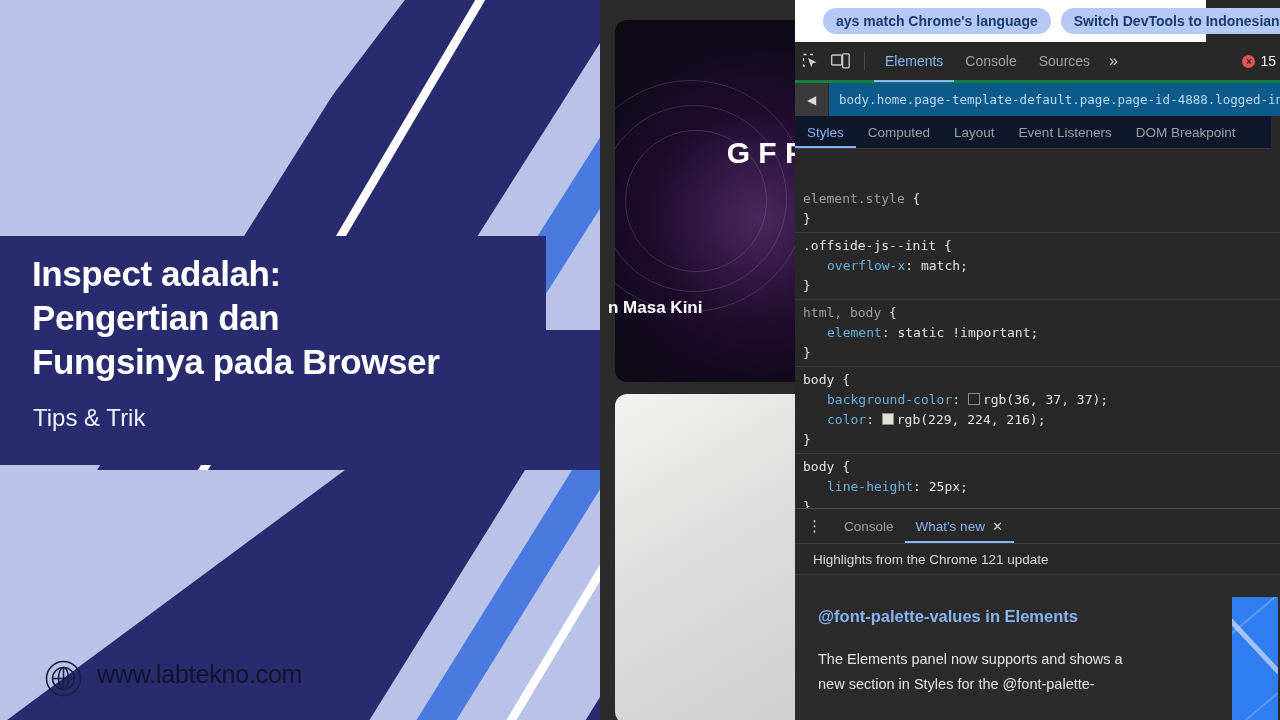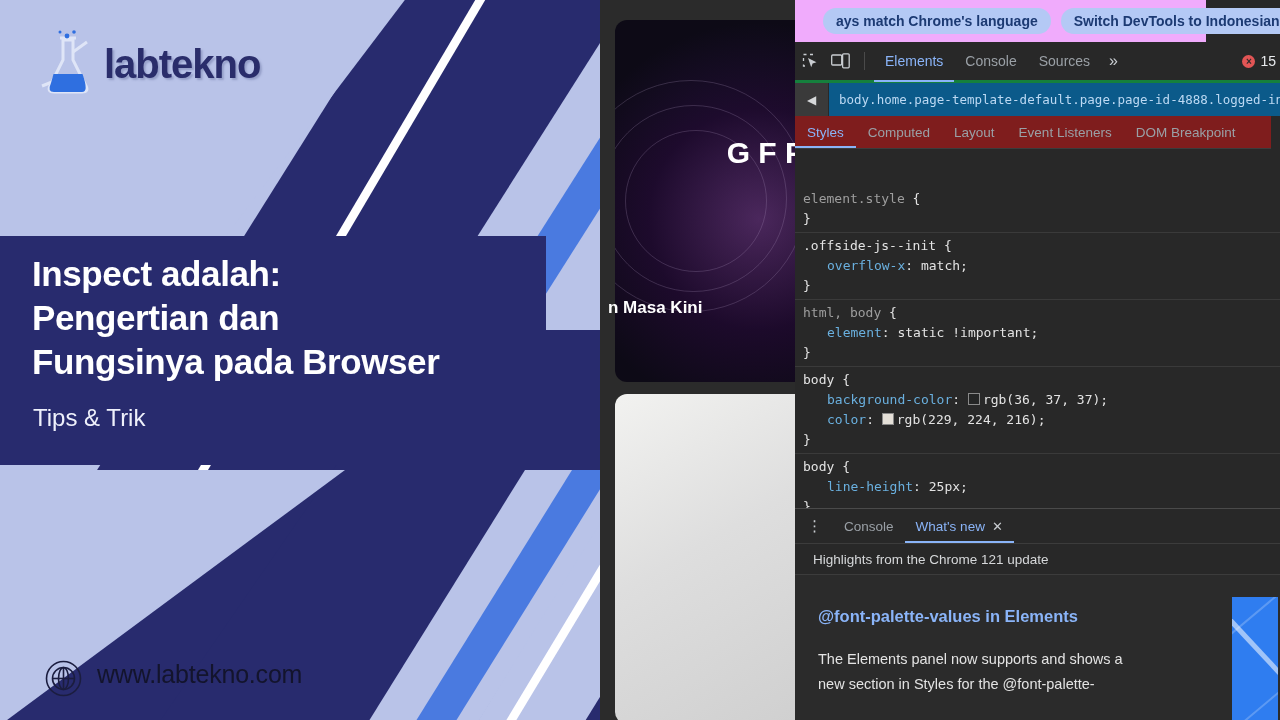--- a/index.html
+++ b/index.html
@@ -156,21 +156,21 @@
     height: 720px;
     background: #282828;
     color: #e8eaed;
     font-size: 12px;
     z-index: 10;
     overflow: hidden;
   }
   #dt-banner {
     position: absolute; left: 0; top: 0;
     width: 411px; height: 42px;
-    background: #f0abfc;
+    background: #ffffff;
     display: flex; align-items: center; gap: 10px;
     padding-left: 28px;
     box-sizing: border-box;
   }
   .dt-pill {
     background: #b4c9f5;
     color: #1c3a73;
     font-size: 14px;
     font-weight: bold;
     border-radius: 16px;
@@ -238,21 +238,21 @@
     font-size: 12.5px;
     white-space: nowrap;
     overflow: hidden;
   }
   #dt-styletabs {
     position: absolute; left: 0; top: 116px;
     width: 476px; height: 33px;
     display: flex; align-items: center;
     border-bottom: 1px solid #3c3c3c;
     box-sizing: border-box;
-    background: #7f1d1d;
+    background: #0f172a;
   }
   .st-tab {
     padding: 0 12px; height: 32px;
     display: flex; align-items: center;
     color: #9aa0a6; font-size: 13.5px;
     white-space: nowrap;
   }
   .st-tab.active { color: #8ab4f8; box-shadow: inset 0 -2px 0 0 #8ab4f8; }
   #dt-filter {
     position: absolute; left: 0; top: 157px;
@@ -376,35 +376,20 @@
     <polygon points="572,470 612,470 357,880 317,880" fill="#4a7ae0"></polygon>
 
     <polygon points="633,470 740,470 487,880 380,880" fill="#b9c3e8"></polygon>
 
     <polygon points="666,455 676,455 420,880 410,880" fill="#ffffff"></polygon>
 
     <polygon points="-20,-20 420,-20 -20,560" fill="#b9c3e8"></polygon>
     <polygon points="-20,470 345,470 -20,740" fill="#b9c3e8"></polygon>
   </svg>
 
-  <div id="logo-wrap">
-    <svg width="58" height="68" viewBox="0 0 58 68">
-      <g fill="none" stroke="#dfe5f7" stroke-width="3">
-        <path d="M23 10 L23 30 L10 56 Q7 62 14 62 L42 62 Q49 62 46 56 L33 30 L33 10 Z"></path>
-        <path d="M20 8 L36 8"></path>
-        <path d="M33 22 L47 12"></path>
-        <path d="M12 52 L2 56"></path>
-      </g>
-      <path d="M13.5 44 L42.5 44 Q49 62 42 62 L14 62 Q7 62 11 53 Z" fill="#2f6fe0"></path>
-      <circle cx="27" cy="6" r="2.4" fill="#2f6fe0"></circle>
-      <circle cx="34" cy="2" r="1.8" fill="#2f6fe0"></circle>
-      <circle cx="20" cy="2" r="1.5" fill="#2f6fe0"></circle>
-    </svg>
-    <span id="logo-text">labtekno</span>
-  </div>
 
   <div id="title-band"></div>
   <div id="page-title">Inspect adalah:
 Pengertian dan
 Fungsinya pada Browser</div>
   <div id="page-subtitle">Tips &amp; Trik</div>
 
   <div id="footer-url">
     <svg width="37" height="37" viewBox="0 0 37 37">
       <circle cx="18.5" cy="18.5" r="17" fill="none" stroke="#1b1d3f" stroke-width="1.6"></circle>

